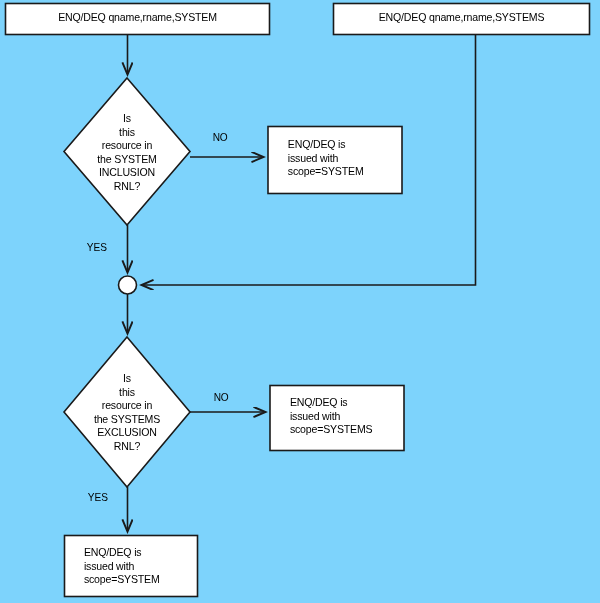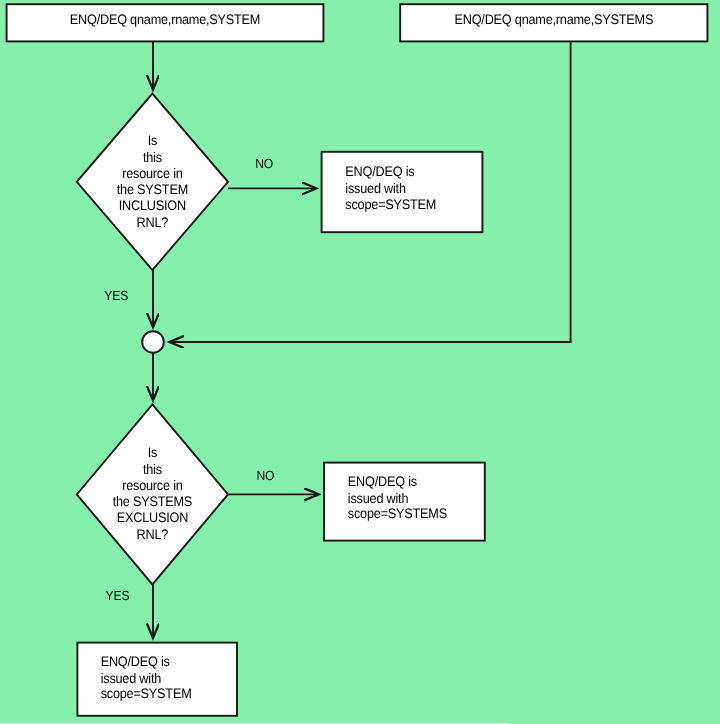--- a/index.html
+++ b/index.html
@@ -7,21 +7,21 @@
     padding: 0;
     background: #ffffff;
   }
   body {
     font-family: "Liberation Sans", sans-serif;
   }
   #flowchart-canvas {
     position: relative;
     width: 600px;
     height: 603px;
-    background: #86efac;
+    background: #7dd3fc;
     overflow: hidden;
   }
   #flow-svg {
     position: absolute;
     left: 0;
     top: 0;
     width: 600px;
     height: 603px;
   }
   .node-text {

